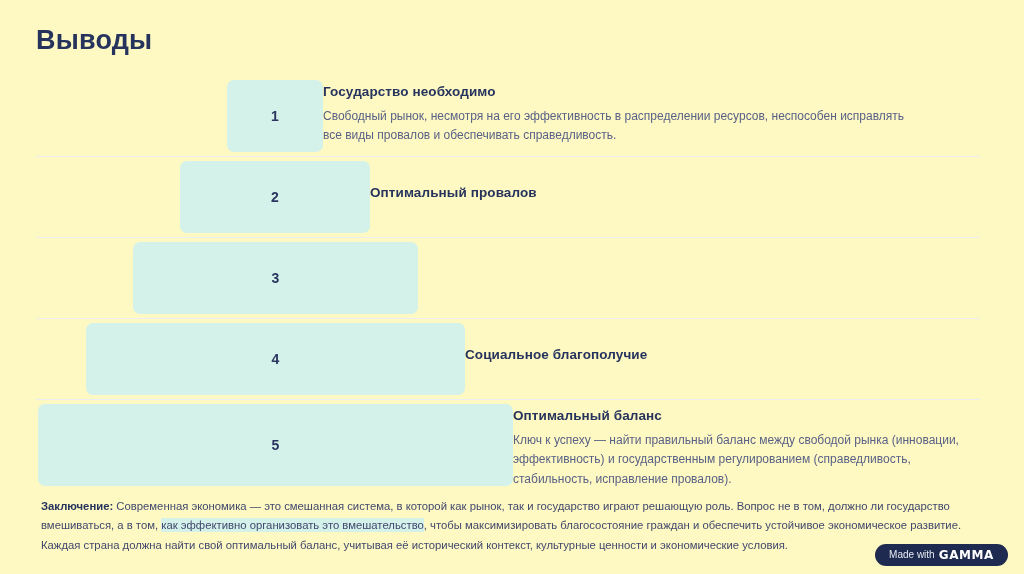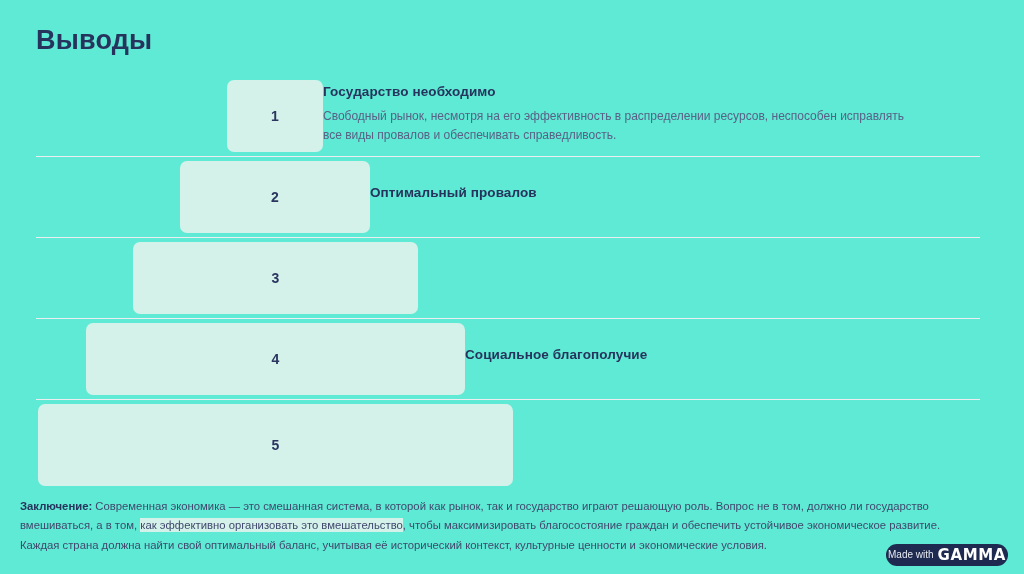--- a/index.html
+++ b/index.html
@@ -15,21 +15,21 @@
     font-family: "Liberation Sans", "DejaVu Sans", sans-serif;
     background: #ffffff;
     color: #2a3560;
     position: relative;
   }
 
   .slide {
     position: relative;
     width: 1024px;
     height: 574px;
-    background: #5eead4;
+    background: #fef9c3;
     padding: 0;
   }
 
   
   .page-title {
     position: absolute;
     left: 36px;
     top: 24px;
     font-size: 27px;
     font-weight: 700;
@@ -112,21 +112,21 @@
   .row-2 .block { margin-left: 144px; width: 190px; height: 72px; }
   .row-3 .block { margin-left: 97px;  width: 285px; height: 72px; }
   .row-4 .block { margin-left: 50px;  width: 379px; height: 72px; }
   .row-5 .block { margin-left: 2px;   width: 475px; height: 82px; }
 
   .row-5 .row-inner { min-height: 92px; }
 
   
   .conclusion {
     position: absolute;
-    left: 20px;
+    left: 41px;
     top: 497px;
     width: 952px;
     font-size: 11.3px;
     line-height: 1.72;
     color: #41486d;
     text-align: left;
   }
 
   .conclusion b {
     font-weight: 700;
@@ -140,36 +140,36 @@
 
   
   .gamma-badge {
     position: absolute;
     right: 16px;
     bottom: 8px;
     background: #1e2a4f;
     color: #ffffff;
     border-radius: 13px;
     height: 22px;
-    padding: 0 2px;
+    padding: 0 14px;
     display: inline-flex;
     align-items: center;
     gap: 4px;
     font-size: 10px;
     line-height: 1;
     white-space: nowrap;
   }
 
   .gamma-badge .made { font-weight: 400; color: #e7eaf2; }
   .gamma-badge .brand {
     font-weight: 700;
     letter-spacing: 0.6px;
     color: #ffffff;
     font-family: "DejaVu Sans", sans-serif;
-    font-size: 15px;
+    font-size: 12px;
   }
 </style>
 </head>
 <body>
 
 <div class="slide">
 
   <h1 class="page-title">Выводы</h1>
 
   <div class="pyramid">
@@ -215,20 +215,24 @@
         <div class="row-text">
           <div class="row-title">Социальное благополучие</div>
         </div>
       </div>
     </div>
 
     <div class="row row-5">
       <div class="row-inner">
         <div class="block">
           <span class="block-number">5</span>
+        </div>
+        <div class="row-text">
+          <div class="row-title">Оптимальный баланс</div>
+          <div class="row-desc">Ключ к успеху — найти правильный баланс между свободой рынка (инновации, эффективность) и государственным регулированием (справедливость, стабильность, исправление провалов).</div>
         </div>
       </div>
     </div>
 
   </div>
 
   <p class="conclusion"><b>Заключение:</b><span> Современная экономика — это смешанная система, в которой как рынок, так и государство играют решающую роль. Вопрос не в том, должно ли государство вмешиваться, а в том, </span><span class="hl">как эффективно организовать это вмешательство</span><span>, чтобы максимизировать благосостояние граждан и обеспечить устойчивое экономическое развитие. Каждая страна должна найти свой оптимальный баланс, учитывая её исторический контекст, культурные ценности и экономические условия.</span></p>
 
   <div class="gamma-badge">
     <span class="made">Made with</span>

